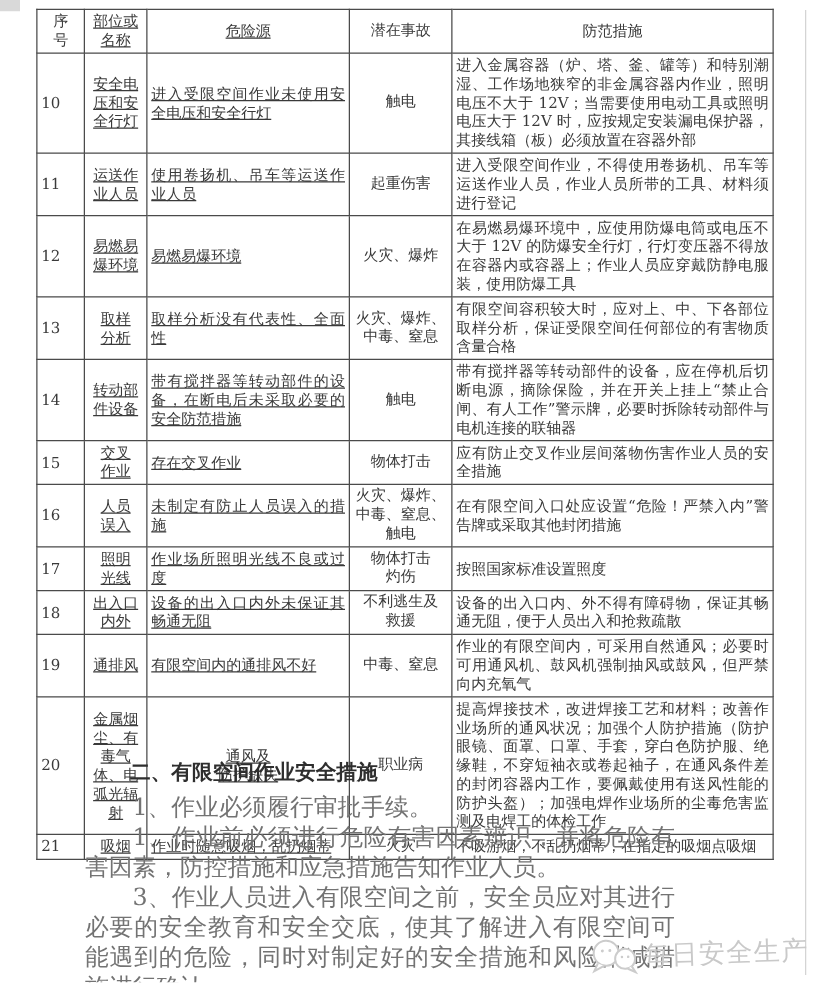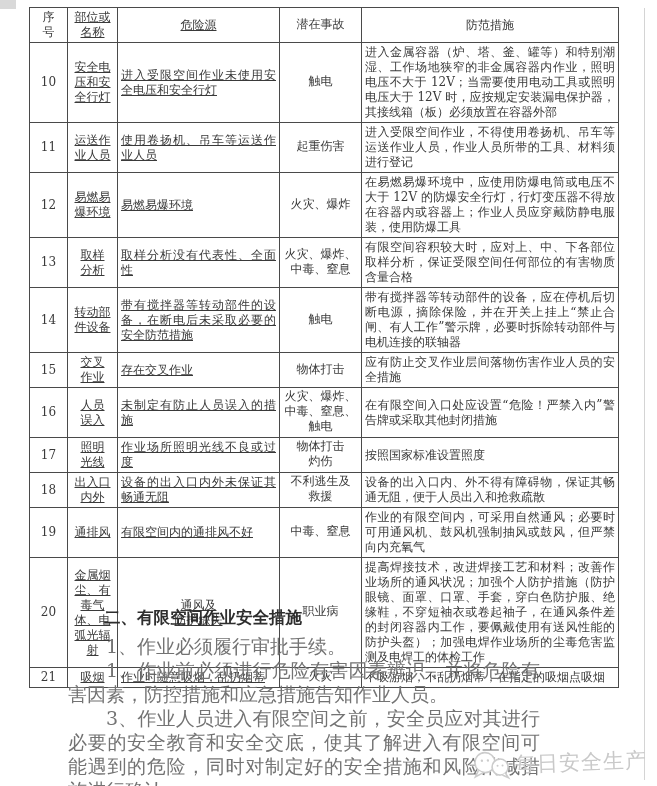--- a/index.html
+++ b/index.html
@@ -23,21 +23,21 @@
   }
   table.hazard td, table.hazard th {
     border:1px solid #4a4a4a;
     font-weight:normal;
     font-size:12px; line-height:15px;
     vertical-align:middle;
     white-space:pre-line;
     padding:2px 3px;
     color:#3a3a3a;
   }
-  .c-no       { width:31px;  text-align:center; padding:2px 0; }
+  .c-no       { width:31px;  padding:2px 0; }
   .c-part     { width:43px;  text-align:center; padding:2px 1px;text-decoration:underline; }
   .c-hazard   { width:155px; text-align:justify;text-decoration:underline; }
   .c-accident { width:75px;  text-align:center; padding:2px 0;font-family:Liberation Mono, monospace; }
   .c-measures { width:250px; text-align:justify; }
   td.center   { text-align:center; }
   table.hazard th { text-align:center; }
 
   
   .bottom { position:absolute; left:68px; top:606px; width:472px; }
   .section-heading {

